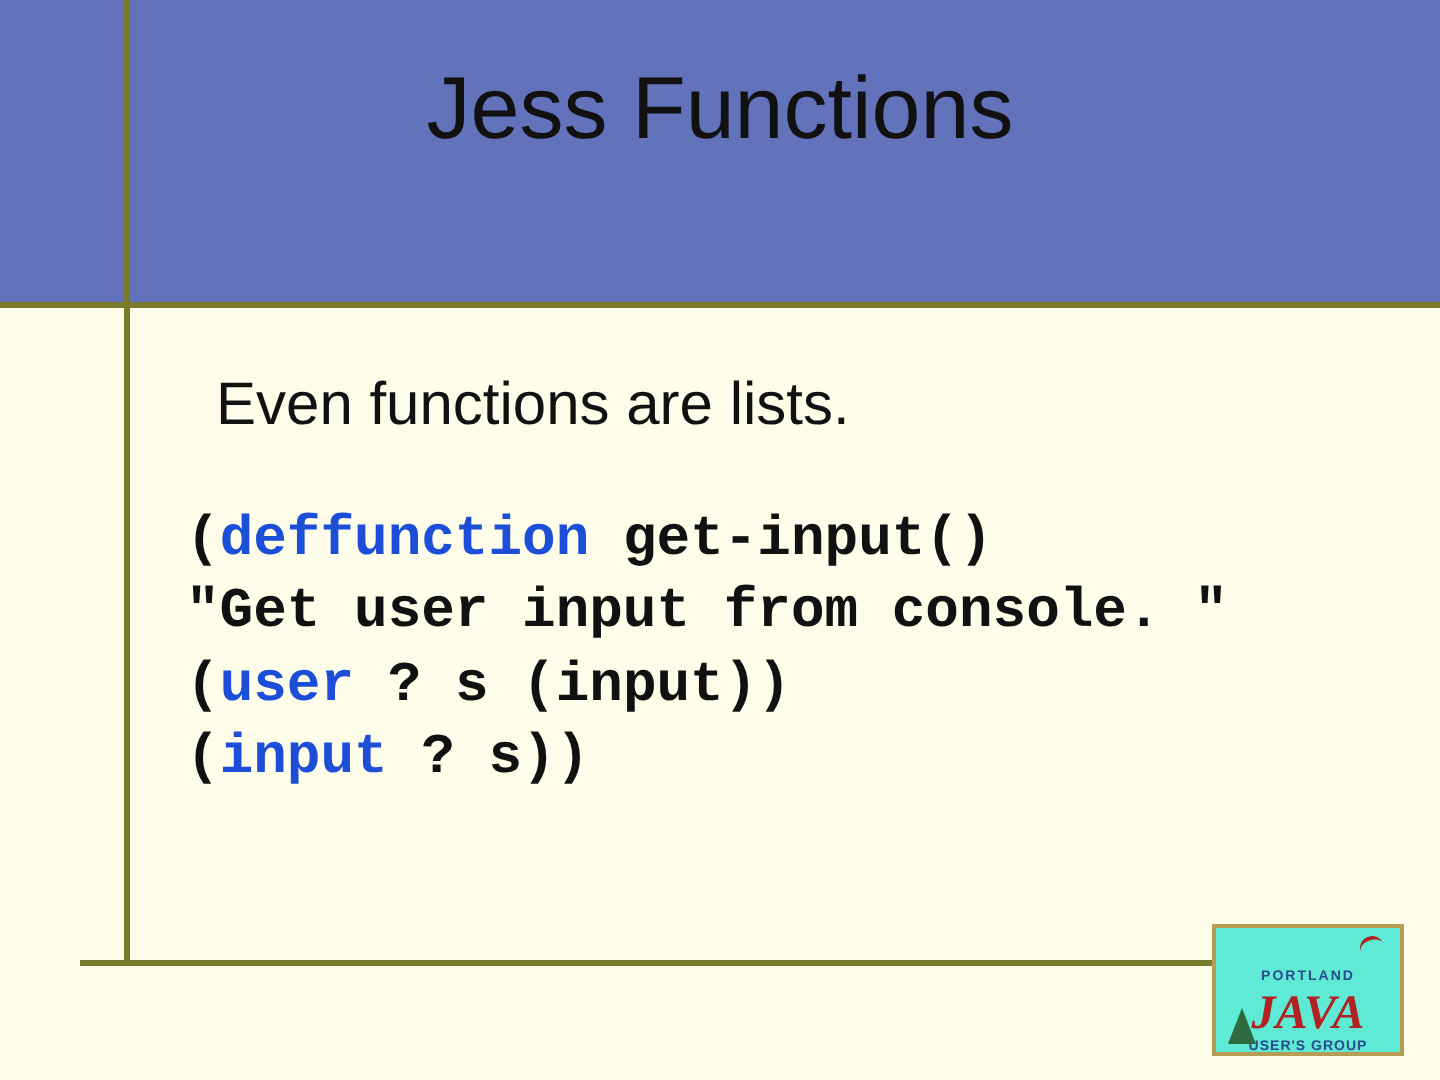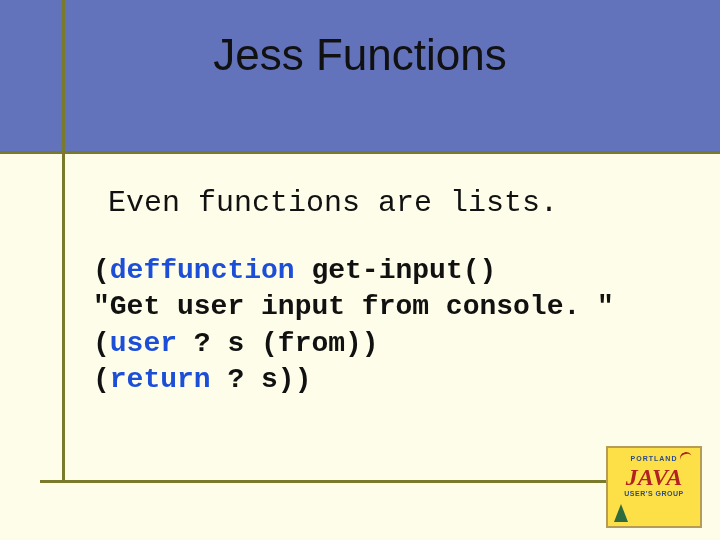--- a/index.html
+++ b/index.html
@@ -73,21 +73,20 @@
     font-size: 44px;
     font-weight: 400;
   }
   
   .subtitle {
     position: absolute;
     top: 186px;
     left: 108px;
     color: #111;
     font-size: 30px;
-    font-family: Liberation Mono, monospace;
   }
   
   .code {
     position: absolute;
     top: 253px;
     left: 93px;
     width: 560px;
     font-family: "Courier New", Courier, monospace;
     font-size: 28px;
     line-height: 1.30;
@@ -96,29 +95,29 @@
     white-space: pre-wrap;
   }
   .kw { color: #1d4ed8; } 
 
   
   .logo {
     position: absolute;
     right: 18px;
     bottom: 12px;
     width: 96px;
-    height: 82px;
-    background: #fde047;
+    height: 66px;
+    background: #5eead4;
     border: 2px solid #b79c54;
     box-sizing: border-box;
     display: flex;
     flex-direction: column;
     align-items: center;
     justify-content: flex-start;
-    padding-top: 7px;
+    padding-top: 21px;
   }
   .logo .portland {
     font-size: 7px;
     letter-spacing: 1px;
     font-weight: bold;
     color: #2b4b8d;
   }
   .logo .java {
     font-family: Georgia, "Times New Roman", serif;
     font-size: 24px;
@@ -167,22 +166,22 @@
   <div class="h-rule"></div>
   <div class="v-rule"></div>
   <div class="b-rule"></div>
 
   <div class="title">Jess Functions</div>
 
   <div class="subtitle">Even functions are lists.</div>
 
   <div class="code">(<span class="kw">deffunction</span><span> get-input()</span>
 <span>"Get user input from console. "</span>
-<span>(</span><span class="kw">user</span><span> ? s (from))</span>
-<span>(</span><span class="kw">return</span><span> ? s))</span></div>
+<span>(</span><span class="kw">user</span><span> ? s (input))</span>
+<span>(</span><span class="kw">input</span><span> ? s))</span></div>
 
   <div class="logo">
     <div class="tree"></div>
     <div class="steam"></div>
     <div class="portland">PORTLAND</div>
     <div class="java">JAVA</div>
     <div class="ug">USER'S GROUP</div>
   </div>
 
 </div>

